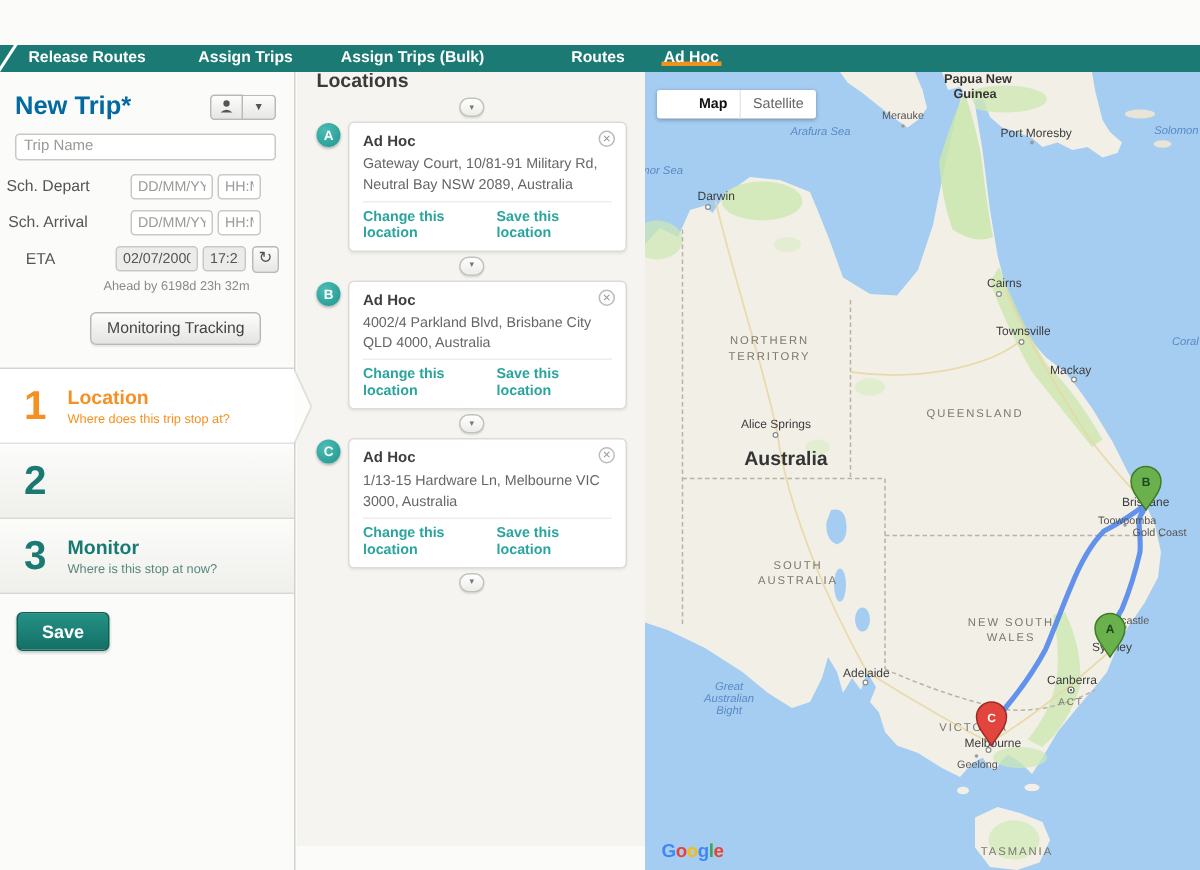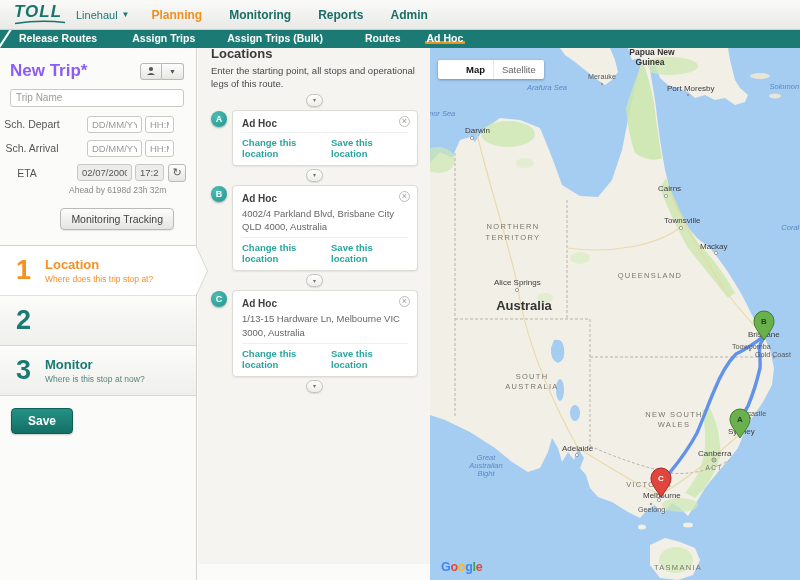--- a/index.html
+++ b/index.html
@@ -18,28 +18,28 @@
   .menu { display:flex; gap:27px; }
   .menu-item { font-size:12px; font-weight:bold; color:#1b6e67; cursor:pointer; }
   .menu-item.active { color:#f0901d; }
 
   
   .subnav { position:absolute; left:0; top:30px; width:800px; height:18px; background:#1b7b74; z-index:5; }
   .subnav .notch { position:absolute; left:3px; top:-3px; width:2px; height:26px; background:#fff; transform:rotate(33deg); }
   .subnav-items { display:flex; height:14px; align-items:stretch; padding-left:17px; }
   .subnav-item { color:#fff; font-size:10.5px; font-weight:bold; line-height:16px; padding:0 2px; cursor:pointer; }
   .subnav-item.i0 { margin-right:31px; } .subnav-item.i1 { margin-right:28px; }
-  .subnav-item.i2 { margin-right:38px; } .subnav-item.i3 { margin-right:22px; }
+  .subnav-item.i2 { margin-right:54px; } .subnav-item.i3 { margin-right:22px; }
   .subnav-item.active { border-bottom:3px solid #f0901d; }
 
   
   .left-panel { position:absolute; left:0; top:48px; width:197px; height:532px;
     background:#fbfbf9; border-right:1px solid #d4d2cd; z-index:3; }
   .lp-head { display:flex; align-items:center; justify-content:space-between; padding:13px 12px 0 10px; }
-  .lp-title { color:#8b5cf6; font-size:17px; font-weight:bold; }
+  .lp-title { color:#0369a1; font-size:17px; font-weight:bold; }
   .btn-group { display:flex; }
   .mini-btn { width:22px; height:17px; border:1px solid #b9b9b5; background:linear-gradient(#fdfdfd,#e6e6e3);
     display:flex; align-items:center; justify-content:center; cursor:pointer; color:#555; }
   .mini-btn:first-child { border-radius:3px 0 0 3px; }
   .mini-btn:last-child { border-radius:0 3px 3px 0; border-left:none; font-size:7px; }
   .name-row { padding:6px 12px 2px 10px; }
   .name-input { width:100%; height:18px; border:1px solid #c9c9c4; border-radius:3px; font-size:10px; padding:0 5px; color:#555; }
   .name-input::placeholder { color:#9a9a96; }
   .form-row { display:flex; align-items:center; margin:7px 10px 0 0; }
   .form-row label { width:64px; text-align:center; font-size:10.5px; color:#555; margin-right:23px; }
@@ -111,38 +111,20 @@
   .water { font-size:7.5px; fill:#5b89c4; font-style:italic; text-anchor:middle; }
   .country { font-size:13px; font-weight:bold; fill:#343434; text-anchor:middle; }
   .png-lbl { font-size:8.5px; font-weight:bold; fill:#343434; text-anchor:middle; }
   .pin-letter { font-size:8px; font-weight:bold; text-anchor:middle; }
 </style>
 </head>
 <body>
 
 <div class="app">
 
-  <div class="topbar">
-    <div class="logo-wrap">
-      <span class="logo">TOLL</span>
-      <svg width="52" height="6">
-          <path d="M1,4.5 Q26,0.5 51,3.5" stroke="#15756d" stroke-width="1.6" fill="none"></path>
-        </svg>
-    </div>
-    <div class="app-selector">
-      <span>Linehaul</span>
-      <span class="caret">▼</span>
-    </div>
-    <div class="menu">
-      <span class="menu-item active">Planning</span>
-      <span class="menu-item">Monitoring</span>
-      <span class="menu-item">Reports</span>
-      <span class="menu-item">Admin</span>
-    </div>
-  </div>
 
   <div class="subnav">
     <div class="notch"></div>
     <div class="subnav-items">
       <span class="subnav-item i0">Release Routes</span>
       <span class="subnav-item i1">Assign Trips</span>
       <span class="subnav-item i2">Assign Trips (Bulk)</span>
       <span class="subnav-item i3">Routes</span>
       <span class="subnav-item active">Ad Hoc</span>
     </div>
@@ -204,31 +186,31 @@
         </span>
       </div>
     </div>
     <div class="save-row">
       <button class="save-btn">Save</button>
     </div>
   </div>
 
   <div class="mid-panel">
     <div class="loc-title">Locations</div>
-    <div class="loc-desc">Enter the starting point, all stops and operational legs of this route.</div>
 
     <div class="insert">
         <span>▾</span>
       </div>
 
     <div class="stop">
       <span class="badge">A</span>
       <div class="card">
         <span class="card-close">×</span>
         <div class="nm">Ad Hoc</div>
+        <div class="addr">Gateway Court, 10/81-91 Military Rd, Neutral Bay NSW 2089, Australia</div>
         <div class="links">
           <a>Change this location</a>
           <a>Save this location</a>
         </div>
       </div>
     </div>
 
     <div class="insert">
         <span>▾</span>
       </div>

